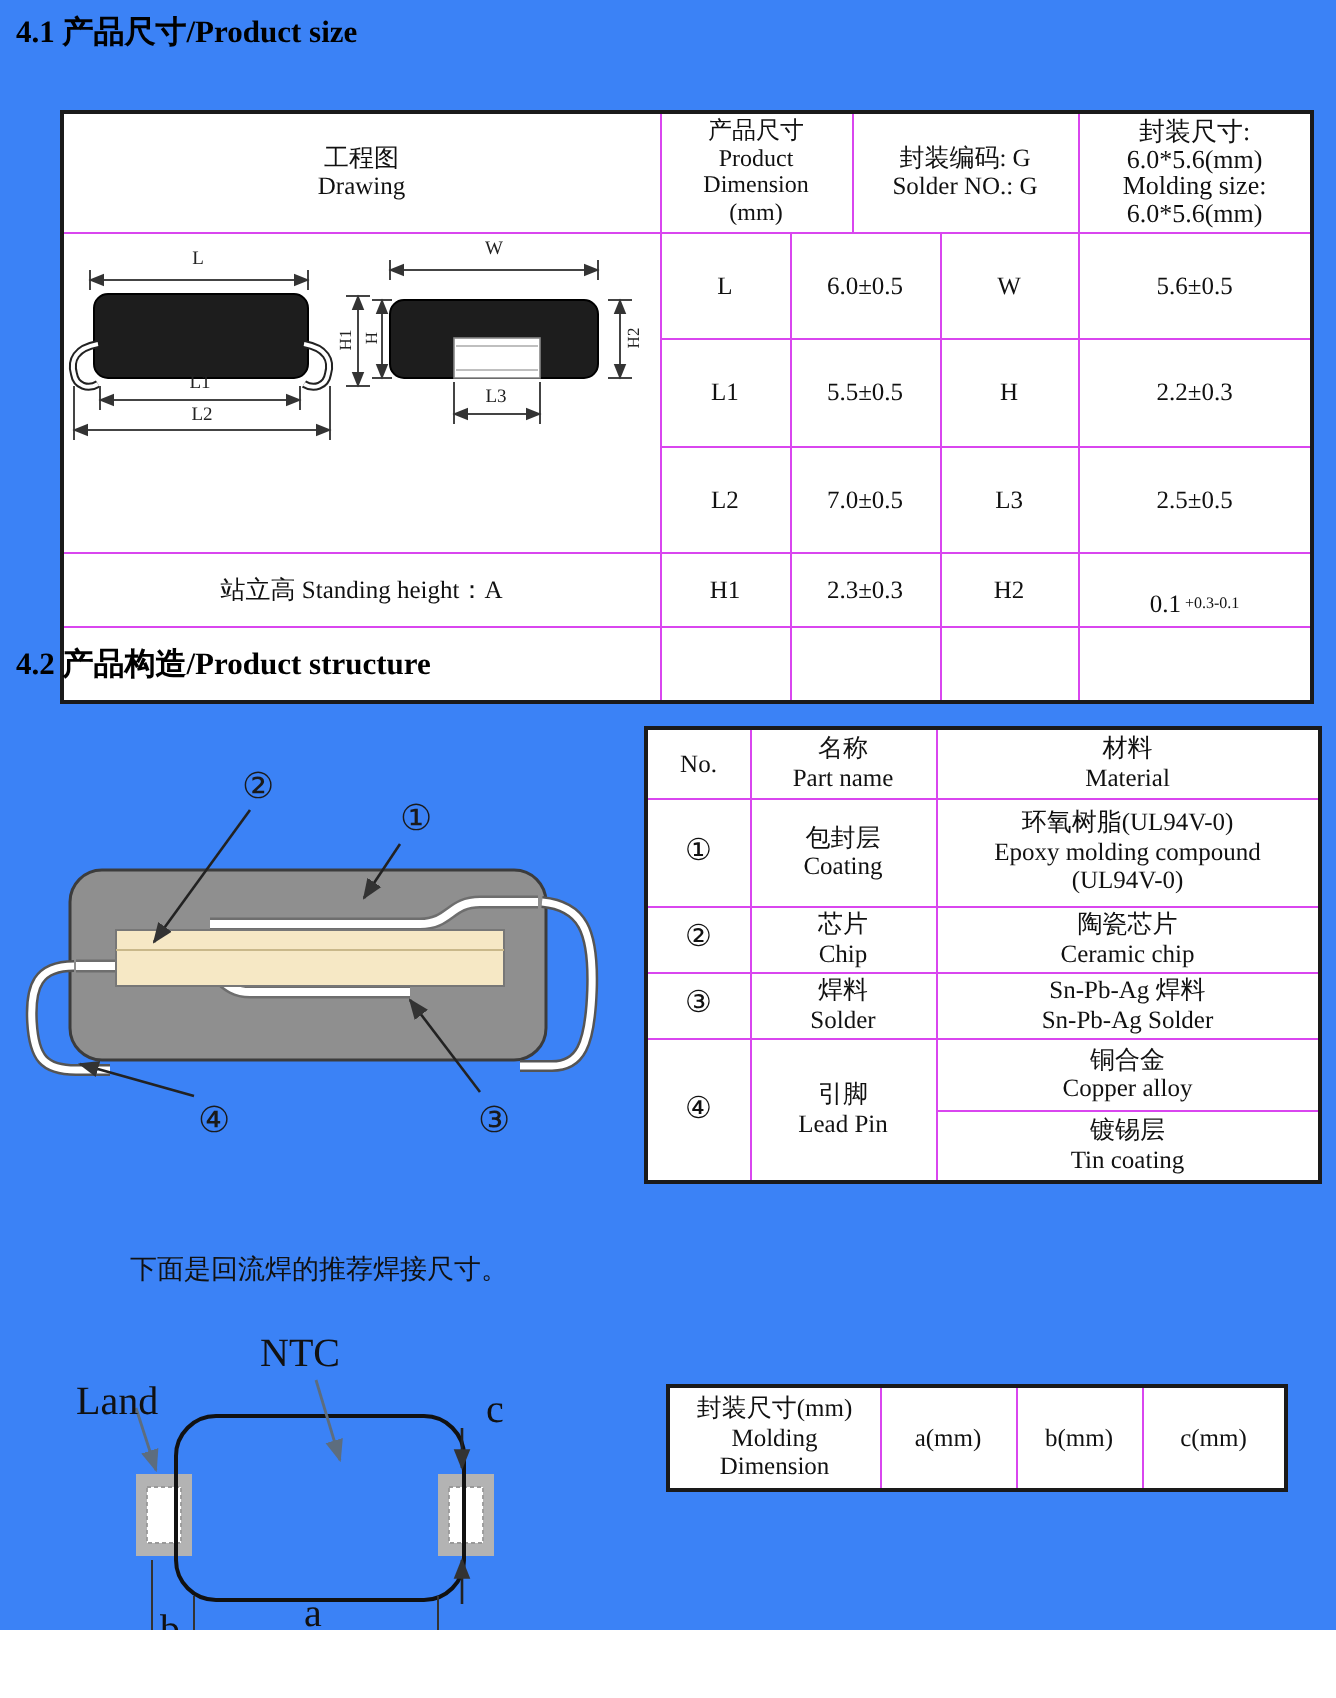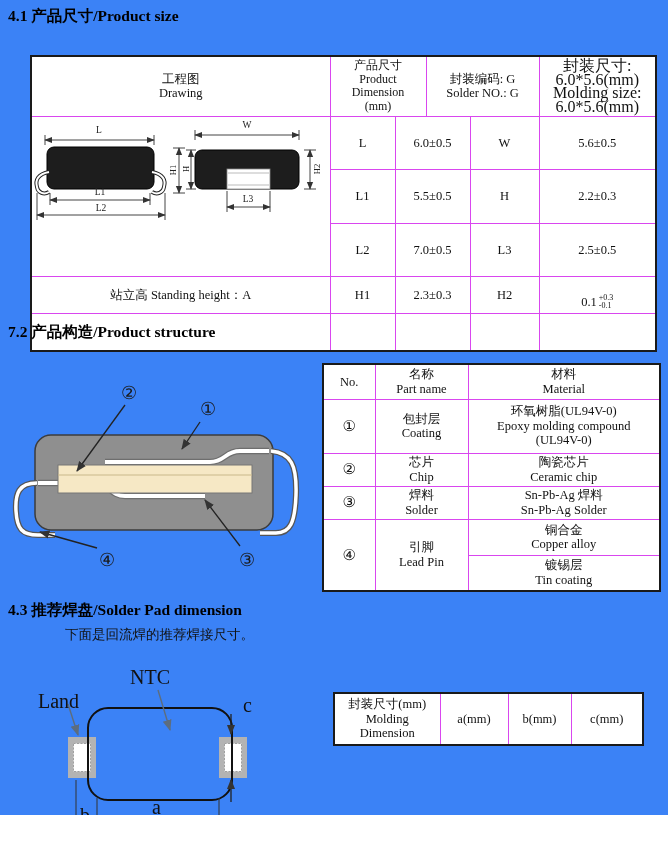--- a/index.html
+++ b/index.html
@@ -13,21 +13,21 @@
   table.grid{border-collapse:collapse;table-layout:fixed;background:#fff;}
   table.grid td{
     border:1px solid #d946ef;text-align:center;vertical-align:middle;
     padding:0 2px;font-size:12.5px;line-height:14.5px;white-space:pre-line;color:#111;
   }
   table.grid{border:2px solid #1a1a1a;}
   .dcell{position:relative;padding:0 !important;}
   .dlabel{position:absolute;font-size:9.5px;line-height:10px;color:#222;transform:translateX(-50%);}
   .vlabel{position:absolute;font-size:8.5px;line-height:9px;color:#222;transform:translate(-50%,-50%) rotate(-90deg);}
   .tol{display:inline-flex;align-items:center;gap:2px;}
-  .tolstack{display:inline-flex;flex-direction:column;font-size:8px;line-height:8px;text-align:left;}
+  .tolstack{display:inline-flex;font-size:8px;line-height:8px;text-align:left;}
   .callout{position:absolute;font-size:18px;line-height:18px;color:#1a1a1a;}
   .padlabel{position:absolute;font-size:20px;line-height:15px;color:#111;}
   svg{display:block;}
 </style>
 </head>
 <body>
 
 <div id="page">
 
   <svg width="0" height="0" style="position:absolute">
@@ -55,21 +55,21 @@
     <tbody>
         <tr style="height:60px">
       <td>工程图
 Drawing</td>
       <td colspan="2" style="font-size:12px;line-height:13.5px;">产品尺寸
 Product
 Dimension
 (mm)</td>
       <td colspan="2">封装编码: G
 Solder NO.: G</td>
-      <td style="font-size:16px;line-height:13.5px;">封装尺寸:
+      <td style="font-size:13px;line-height:13.5px;">封装尺寸:
 6.0*5.6(mm)
 Molding size:
 6.0*5.6(mm)</td>
     </tr>
     <tr style="height:37px">
       <td rowspan="3" class="dcell">
         
         <svg class="abs" style="left:0;top:0;" width="297" height="109" viewBox="0 0 297 109">
 
           <g>
@@ -178,21 +178,21 @@
     <tr style="height:37px">
       <td></td>
       <td></td>
       <td colspan="2"></td>
       <td></td>
       <td></td>
     </tr>
   </tbody>
     </table>
 
-  <h2 class="sec abs" style="left:8px;top:322px;">7.2 产品构造/Product structure</h2>
+  <h2 class="sec abs" style="left:8px;top:322px;">4.2 产品构造/Product structure</h2>
 
   <svg class="abs" style="left:10px;top:365px;" width="300" height="225" viewBox="0 0 300 225">
 
     <rect x="25" y="70" width="238" height="95" rx="16" fill="#8f8f8f" stroke="#3c3c3c" stroke-width="1.5"></rect>
 
     <g>
       <path d="M95,97 L200,97 C215,97 215,86 230,86 L259,86" fill="none" stroke="#6e6e6e" stroke-width="6.5"></path>
       <path d="M95,97 L200,97 C215,97 215,86 230,86 L259,86" fill="none" stroke="#fff" stroke-width="4"></path>
       <path d="M195,131 L115,131 C100,131 100,118 85,118 L28,118" fill="none" stroke="#6e6e6e" stroke-width="6.5"></path>
       <path d="M195,131 L115,131 C100,131 100,118 85,118 L28,118" fill="none" stroke="#fff" stroke-width="4"></path>
@@ -265,21 +265,20 @@
       <td>铜合金
 Copper alloy</td>
     </tr>
     <tr style="height:36px">
       <td>镀锡层
 Tin coating</td>
     </tr>
   </tbody>
     </table>
 
-  <h2 class="sec abs" style="left:8px;top:600px;">4.3 推荐焊盘/Solder Pad dimension</h2>
   <div class="para abs" style="left:65px;top:626px;text-align:right;">下面是回流焊的推荐焊接尺寸。</div>
 
   <svg class="abs" style="left:10px;top:668px;" width="310" height="181" viewBox="0 0 310 181">
 
     <g>
       <rect x="58" y="69" width="28" height="41" fill="#b3b3b3"></rect>
       <rect x="209" y="69" width="28" height="41" fill="#b3b3b3"></rect>
       <rect x="63.5" y="75.5" width="17" height="28" fill="#fff" stroke="#999" stroke-width="0.9" stroke-dasharray="2,1.5"></rect>
       <rect x="214.5" y="75.5" width="17" height="28" fill="#fff" stroke="#999" stroke-width="0.9" stroke-dasharray="2,1.5"></rect>
     </g>

